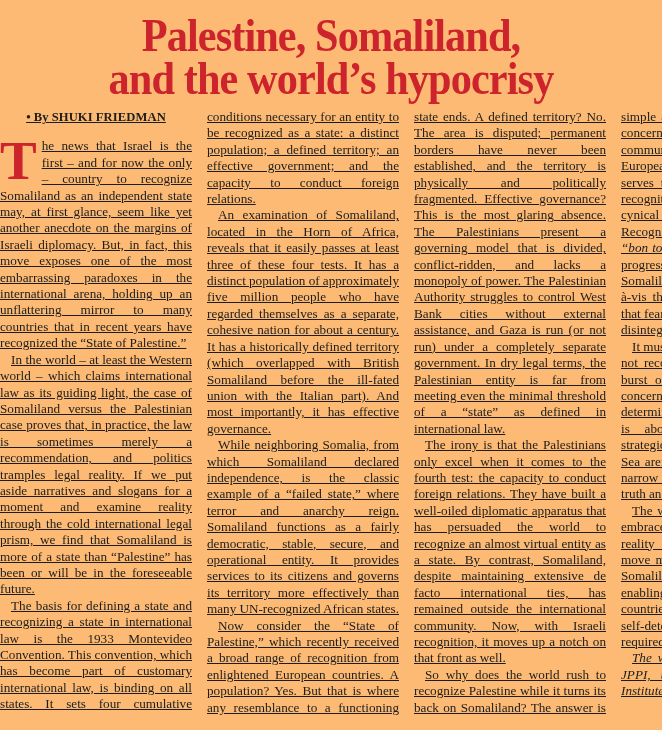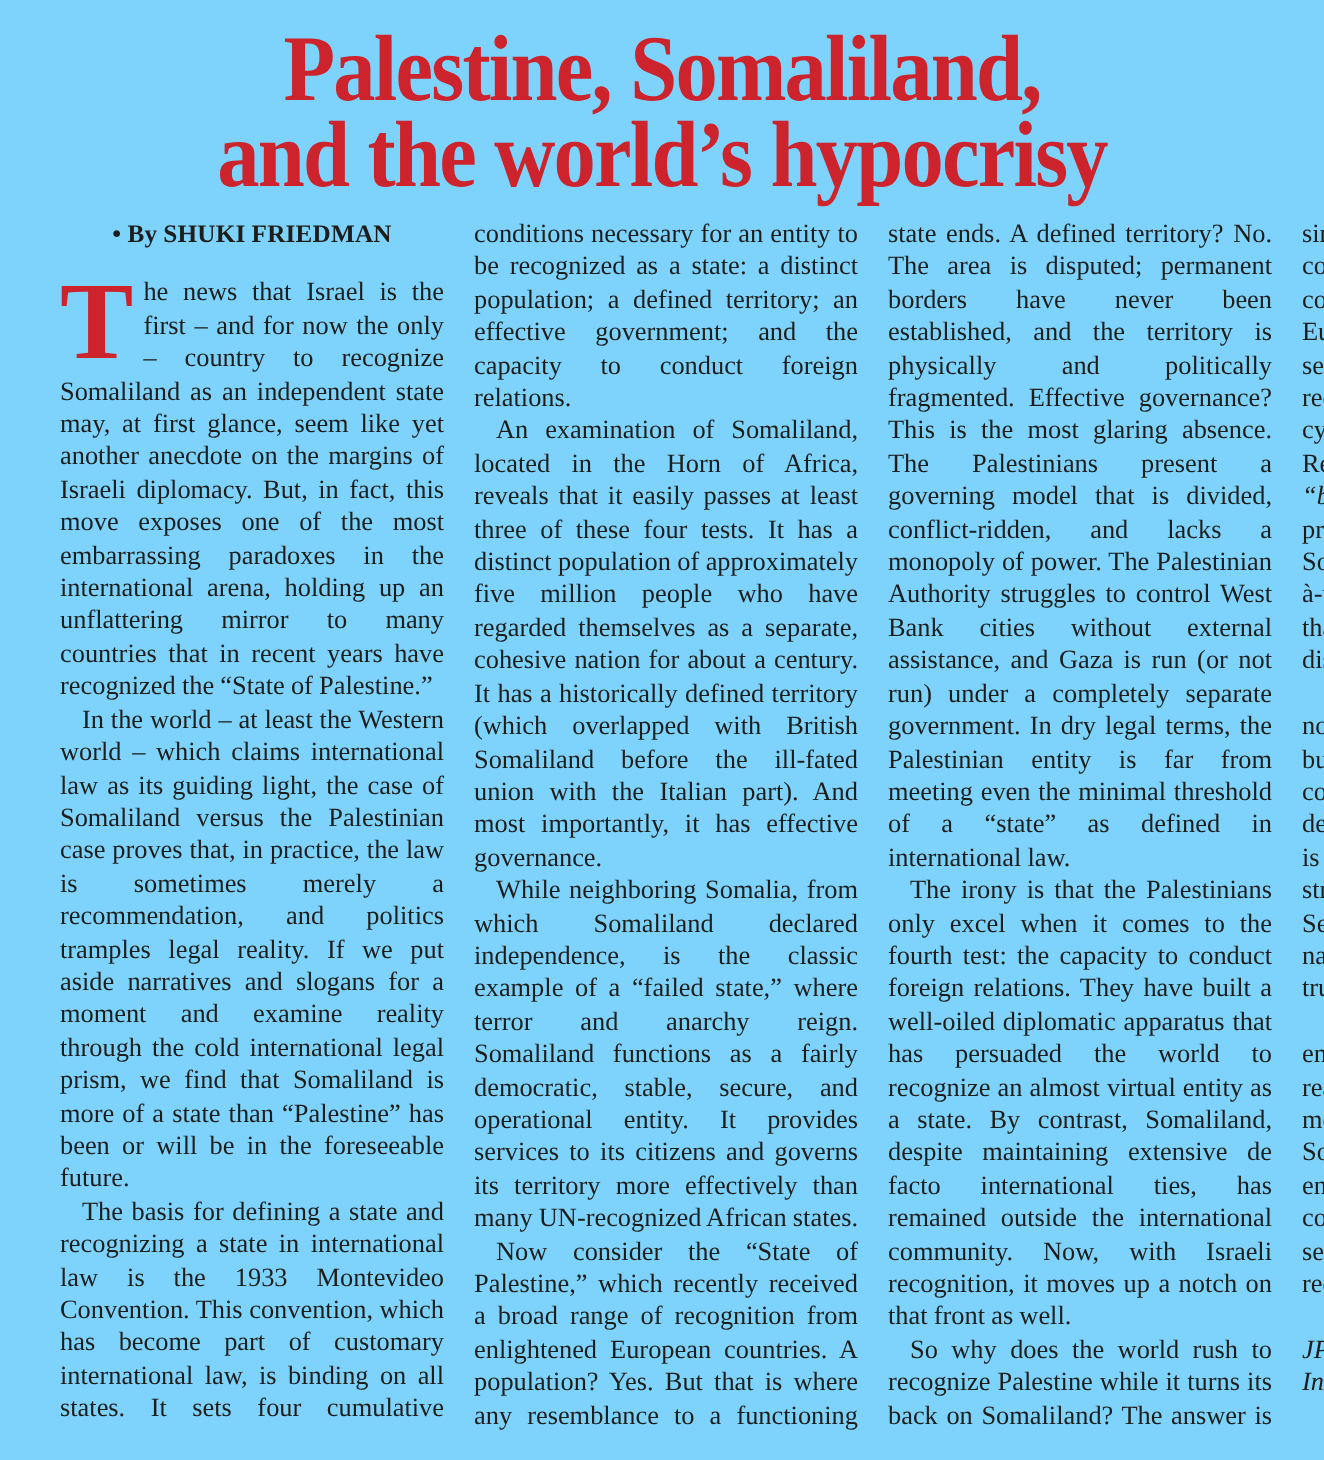--- a/index.html
+++ b/index.html
@@ -6,51 +6,51 @@
   * { box-sizing: border-box; }
   html, body { margin: 0; padding: 0; }
   body {
     width: 662px; height: 730px; overflow: hidden;
     background: #ffffff;
     font-family: "Liberation Serif", serif;
   }
   .page {
     width: 662px; height: 730px;
     padding-top: 14px;
-    background: #7dd3fc;
+    background: #fdba74;
   }
   .title {
     margin: 0 0 9px 0;
     text-align: center;
     color: var(--red);
     font-weight: 700;
   }
   .title-line {
     display: block;
     font-size: 47px;
     line-height: 43px;
     letter-spacing: -1px;
     transform: scaleX(0.90);
     transform-origin: 50% 50%;
     white-space: nowrap;
   }
   .columns {
     width: 606px;
-    margin-left: 30px;
     height: 608px;
     column-count: 3;
     column-gap: 15px;
     column-fill: auto;
     text-align: justify;
     font-size: 13.2px;
     line-height: 16.4px;
     color: var(--ink);
     hyphens: auto;
     -webkit-hyphens: auto;
     word-spacing: -0.2px;
+    text-decoration: underline;
   }
   .byline {
     margin: 0 0 13px 0;
     text-align: center;
     font-weight: 700;
     font-size: 12.6px;
     letter-spacing: 0.1px;
     text-indent: 0;
   }
   .para { margin: 0; text-indent: 11px; }

